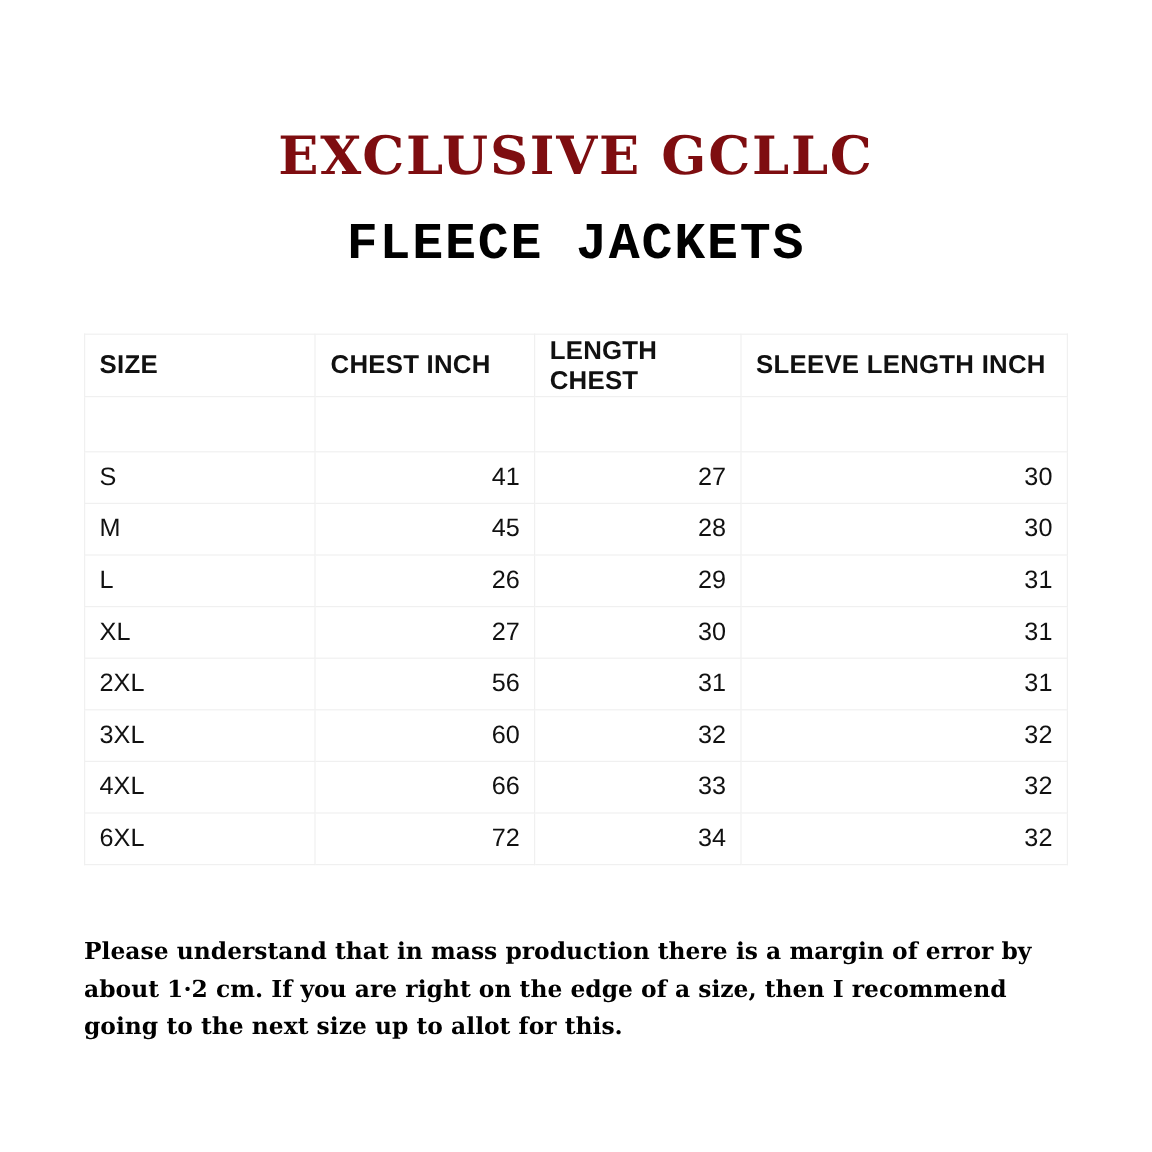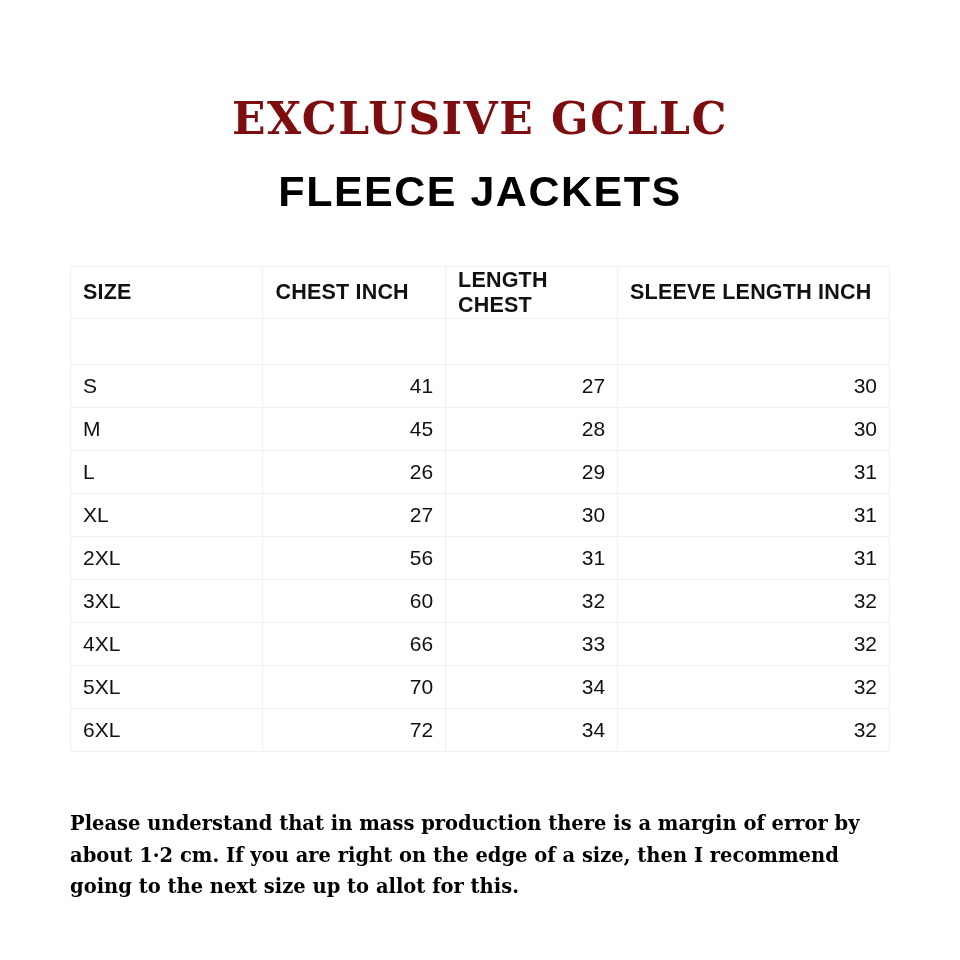--- a/index.html
+++ b/index.html
@@ -11,36 +11,36 @@
     height: 960px;
     background: #ffffff;
     font-family: "Liberation Sans", sans-serif;
     overflow: hidden;
   }
   .page {
     position: relative;
     width: 960px;
     height: 960px;
     box-sizing: border-box;
-    padding: 0 70px;
+    padding: 12px 70px;
   }
   .title-block {
     padding-top: 96px;
     text-align: center;
   }
   .title-main {
     font-family: "DejaVu Serif", serif;
     font-weight: bold;
     font-size: 44px;
     letter-spacing: 1.5px;
     color: #7e0d10;
     line-height: 1.05;
   }
   .title-sub {
-    font-family: Liberation Sans, sans-serif;
+    font-family: Liberation Mono, monospace;
     font-weight: bold;
     font-size: 43px;
     letter-spacing: 1.5px;
     color: #000000;
     margin-top: 27px;
     line-height: 1.05;
   }
   .table-wrap {
     margin-top: 52px;
   }
@@ -161,26 +161,20 @@
           <td class="num">32</td>
           <td class="num">32</td>
         </tr>
         <tr>
           <td class="label">4XL</td>
           <td class="num">66</td>
           <td class="num">33</td>
           <td class="num">32</td>
         </tr>
         <tr>
-          <td class="label">5XL</td>
-          <td class="num">70</td>
-          <td class="num">34</td>
-          <td class="num">32</td>
-        </tr>
-        <tr>
           <td class="label">6XL</td>
           <td class="num">72</td>
           <td class="num">34</td>
           <td class="num">32</td>
         </tr>
       </tbody>
     </table>
   </div>
 
   <div class="note">Please understand that in mass production there is a margin of error by about 1·2 cm. If you are right on the edge of a size, then I recommend going to the next size up to allot for this.</div>

